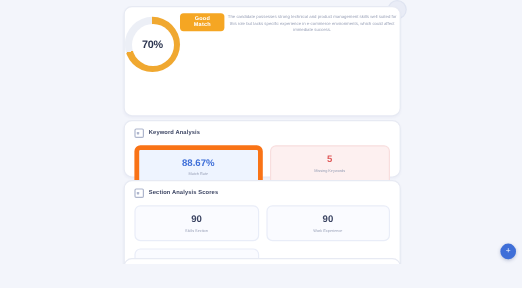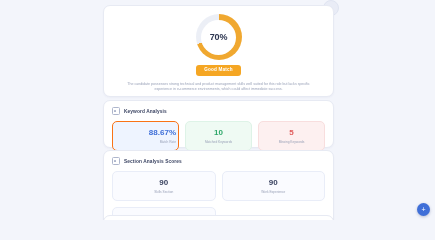--- a/index.html
+++ b/index.html
@@ -21,21 +21,21 @@
   .card{
     background:#ffffff;
     border:1px solid #e7eaf3;
     border-radius:7px;
     box-shadow:0 1px 2px rgba(40,60,120,.04);
   }
 
   
   .score-card{
     position:absolute;left:103px;top:5px;width:229px;height:90px;
-    display:flex;flex-direction:column;align-items:center;
+    display:flex;align-items:flex-start;
   }
   .ring-wrap{position:relative;width:46px;height:46px;margin-top:8px;}
   .ring{
     width:46px;height:46px;border-radius:50%;
     background:conic-gradient(#f0a830 0turn .70turn,#eceff6 .70turn 1turn);
     display:flex;align-items:center;justify-content:center;
   }
   .ring-hole{
     width:35px;height:35px;border-radius:50%;background:#fff;
     display:flex;align-items:center;justify-content:center;
@@ -70,21 +70,21 @@
   }
   .sec-title{font-size:4.8px;font-weight:bold;color:#3c4563;letter-spacing:.1px;}
 
   .tiles{display:flex;gap:6px;padding:4px 8px 8px 8px;}
   .tile{
     flex:1;border-radius:5px;text-align:center;
     padding:7px 2px 6px 2px;
   }
   .tile .big{font-size:8px;font-weight:bold;line-height:1;}
   .tile .cap{font-size:3.2px;margin-top:3px;color:#9aa2b8;}
-  .t-blue{background:#eef4ff;border:1px solid #f97316;text-align:right;}
+  .t-blue{background:#eef4ff;border:4px solid #f97316;}
   .t-blue .big{color:#3f6fd8;}
   .t-green{background:#effaf3;border:1px solid #def3e7;}
   .t-green .big{color:#2fa86a;}
   .t-red{background:#fdf0f0;border:1px solid #f8dede;}
   .t-red .big{color:#e05c5c;}
 
   
   #keyword-card{top:100px;height:46px;}
 
   
@@ -133,24 +133,20 @@
   <div class="card sec" id="keyword-card">
     <div class="sec-head">
       <span class="sec-ico"></span>
       <span class="sec-title">Keyword Analysis</span>
     </div>
     <div class="tiles">
       <div class="tile t-blue">
         <div class="big">88.67%</div>
         <div class="cap">Match Rate</div>
       </div>
-      <div class="tile t-green">
-        <div class="big">10</div>
-        <div class="cap">Matched Keywords</div>
-      </div>
       <div class="tile t-red">
         <div class="big">5</div>
         <div class="cap">Missing Keywords</div>
       </div>
     </div>
   </div>
 
   <div class="card sec" id="section-card">
     <div class="sec-head">
       <span class="sec-ico"></span>

